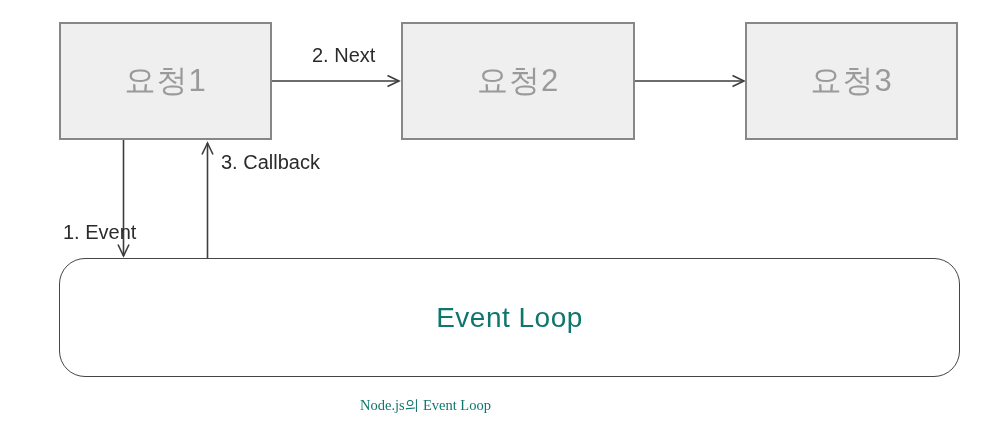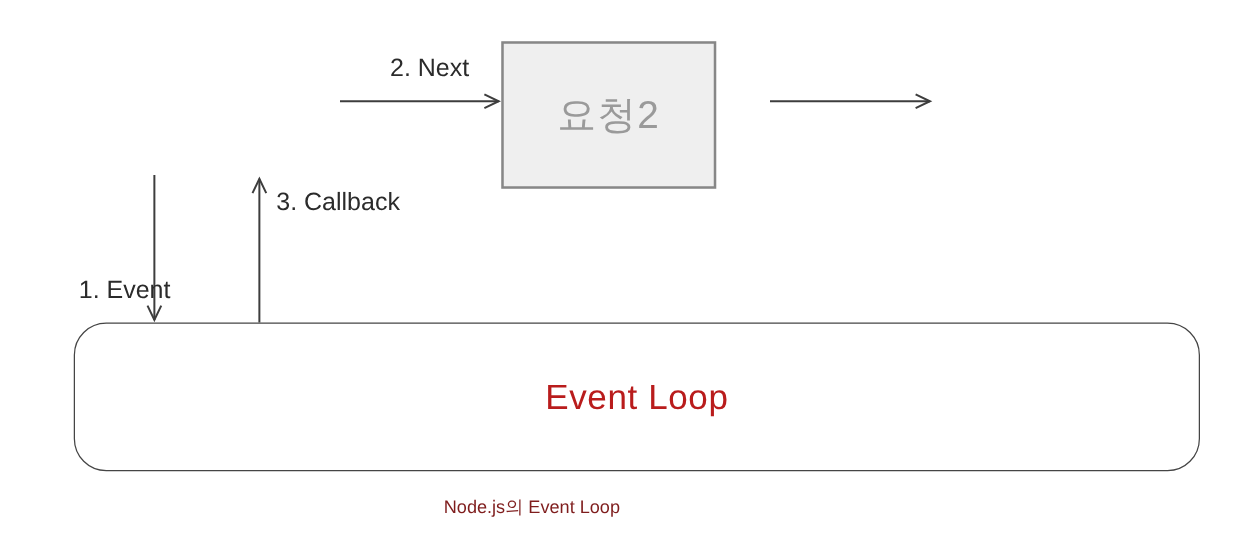--- a/index.html
+++ b/index.html
@@ -29,77 +29,84 @@
     background: #efefef;
     border: 2px solid #878787;
     display: flex;
     align-items: center;
     justify-content: center;
     font-size: 31px;
     color: #9a9a9a;
     letter-spacing: 1px;
   }
   .node-1 { left: 59px;  top: 22px; width: 213px; height: 118px; }
-  .node-2 { left: 401px; top: 22px; width: 172px; height: 118px; margin-top: 11px; }
+  .node-2 { left: 401px; top: 22px; width: 234px; height: 118px; }
   .node-3 { left: 745px; top: 22px; width: 213px; height: 118px; }
   .eventloop {
     position: absolute;
     left: 59px;
     top: 258px;
     width: 901px;
     height: 119px;
     box-sizing: border-box;
     background: #ffffff;
     border: 1.6px solid #454545;
     border-radius: 26px;
     display: flex;
     align-items: center;
     justify-content: center;
     font-size: 28px;
-    color: #b91c1c;
+    color: #0f766e;
     letter-spacing: 0.5px;
   }
   .lbl {
     position: absolute;
     font-size: 20px;
     color: #2b2b2b;
     white-space: nowrap;
   }
   .lbl-next     { left: 280px; top: 44px; margin-left: 32px; }
   .lbl-callback { left: 221px; top: 151px; }
   .lbl-event    { left: 27px;  top: 221px; margin-left: 36px; }
   .caption {
     position: absolute;
     left: 0;
     top: 396px;
     width: 851px;
     text-align: center;
     font-size: 14.5px;
-    color: #7f1d1d;
+    color: #0f766e;
+    font-family: Liberation Serif, serif;
   }
 </style>
 </head>
 <body>
 
 <div class="canvas">
 
   <svg class="connectors" width="987" height="439" viewBox="0 0 987 439" xmlns="http://www.w3.org/2000/svg">
     <defs>
       <marker id="arrowhead" markerUnits="userSpaceOnUse" markerWidth="15" markerHeight="14" refX="13" refY="7" orient="auto">
         <path d="M1.5,1.5 L13,7 L1.5,12.5" fill="none" stroke="#3d3d3d" stroke-width="1.6"></path>
       </marker>
     </defs>
     <line x1="272" y1="81" x2="399" y2="81" stroke="#3d3d3d" stroke-width="1.6" marker-end="url(#arrowhead)"></line>
     <line x1="616" y1="81" x2="744" y2="81" stroke="#3d3d3d" stroke-width="1.6" marker-end="url(#arrowhead)"></line>
     <line x1="123.5" y1="140" x2="123.5" y2="256" stroke="#3d3d3d" stroke-width="1.6" marker-end="url(#arrowhead)"></line>
     <line x1="207.5" y1="258" x2="207.5" y2="143" stroke="#3d3d3d" stroke-width="1.6" marker-end="url(#arrowhead)"></line>
   </svg>
 
+  <div class="node node-1">
+    <span>요청1</span>
+  </div>
   <div class="node node-2">
     <span>요청2</span>
+  </div>
+  <div class="node node-3">
+    <span>요청3</span>
   </div>
 
   <div class="eventloop">
     <span>Event Loop</span>
   </div>
 
   <div class="lbl lbl-next">2. Next</div>
   <div class="lbl lbl-callback">3. Callback</div>
   <div class="lbl lbl-event">1. Event</div>
 

